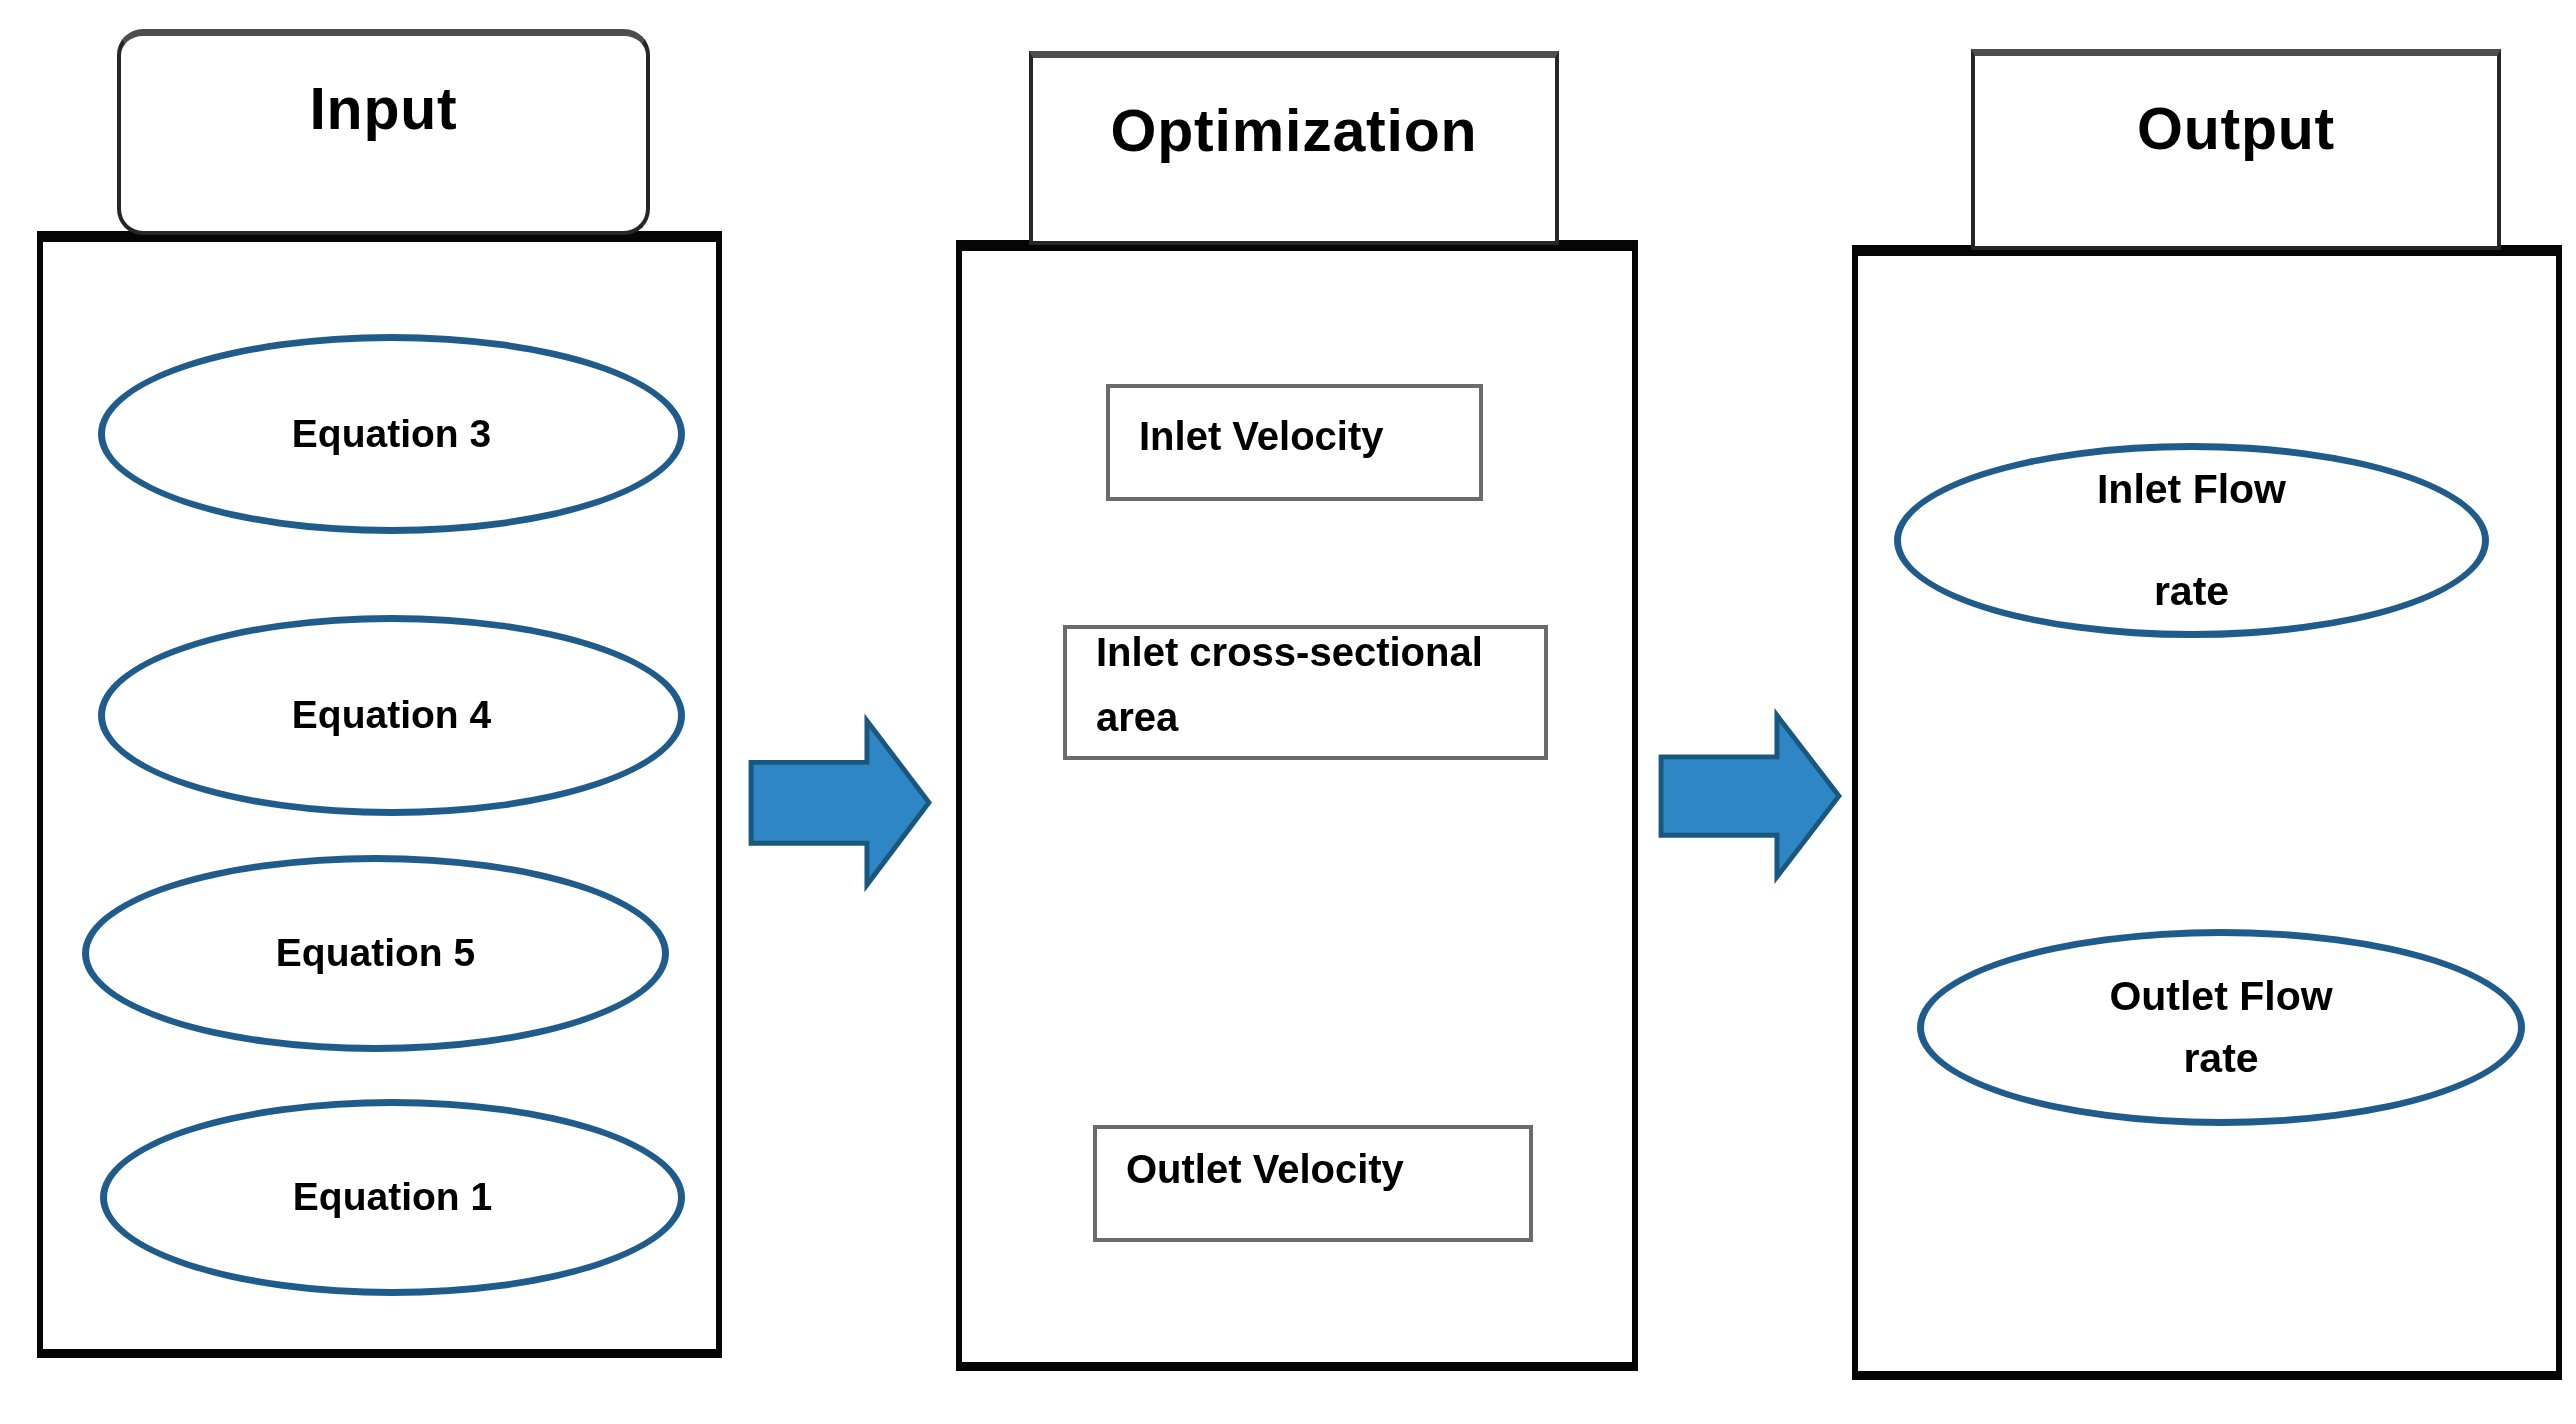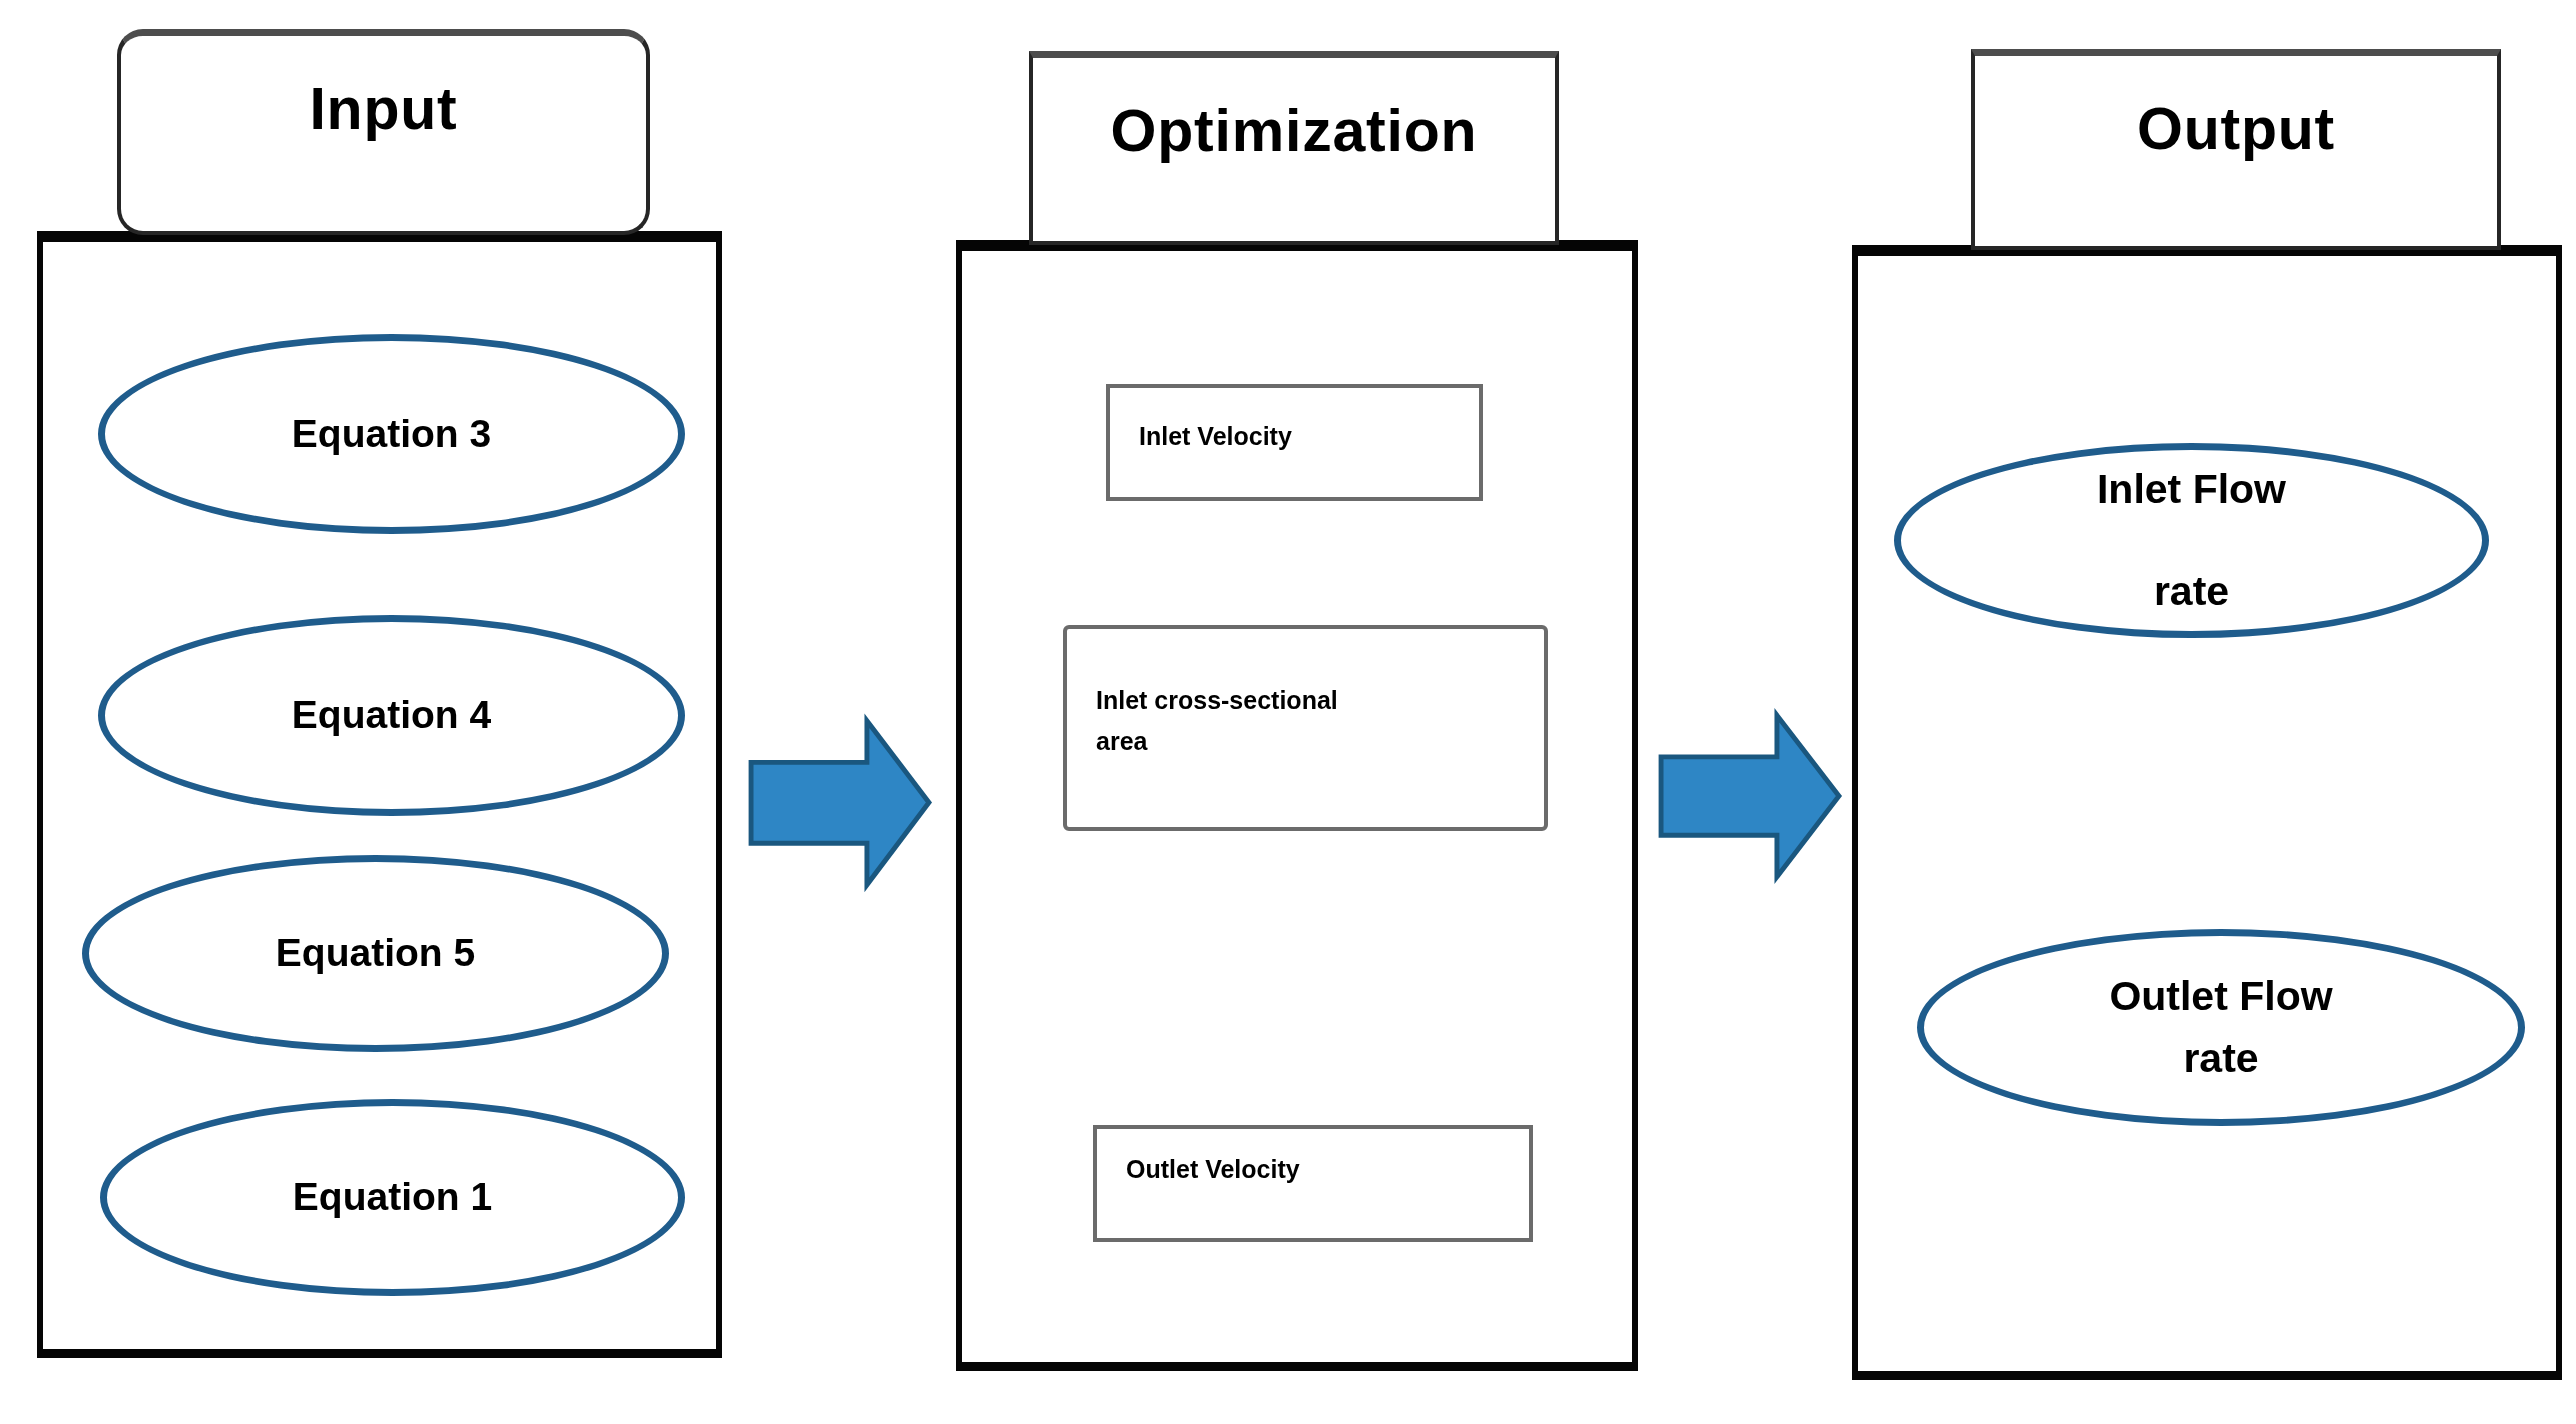--- a/index.html
+++ b/index.html
@@ -33,24 +33,24 @@
   #node-eq4{left:98px;top:615px;width:587px;height:201px;}
   #node-eq5{left:82px;top:855px;width:587px;height:197px;}
   #node-eq6{left:100px;top:1099px;width:585px;height:197px;}
   #node-inlet-flow{left:1894px;top:443px;width:595px;height:195px;font-size:41px;gap:40px;}
   #node-outlet-flow{left:1917px;top:929px;width:608px;height:197px;font-size:41px;}
 
   
   .rbox{position:absolute;box-sizing:border-box;background:#ffffff;
         border:4.1px solid #6b6b6b;
         display:flex;flex-direction:column;justify-content:center;
-        font-size:25px;font-weight:700;line-height:1.62;
+        font-size:40px;font-weight:700;line-height:1.62;
         padding-left:29px;text-align:left;}
   #box-inlet-velocity{left:1106px;top:384px;width:377px;height:117px;padding-bottom:13px;}
-  #box-inlet-area{left:1063px;top:625px;width:485px;height:206px;padding-bottom:15px;border-radius:6px;}
+  #box-inlet-area{left:1063px;top:625px;width:485px;height:135px;padding-bottom:15px;}
   #box-spring{left:1106px;top:862px;width:377px;height:162px;}
   #box-outlet-velocity{left:1093px;top:1125px;width:440px;height:117px;padding-bottom:29px;}
   .rbox .line{white-space:nowrap;}
   .line:empty{display:none;}
 
   
   .arrow{position:absolute;width:204px;height:184px;}
   #arrow-1{left:738px;top:710px;}
   #arrow-2{left:1648px;top:702px;}
 </style>

